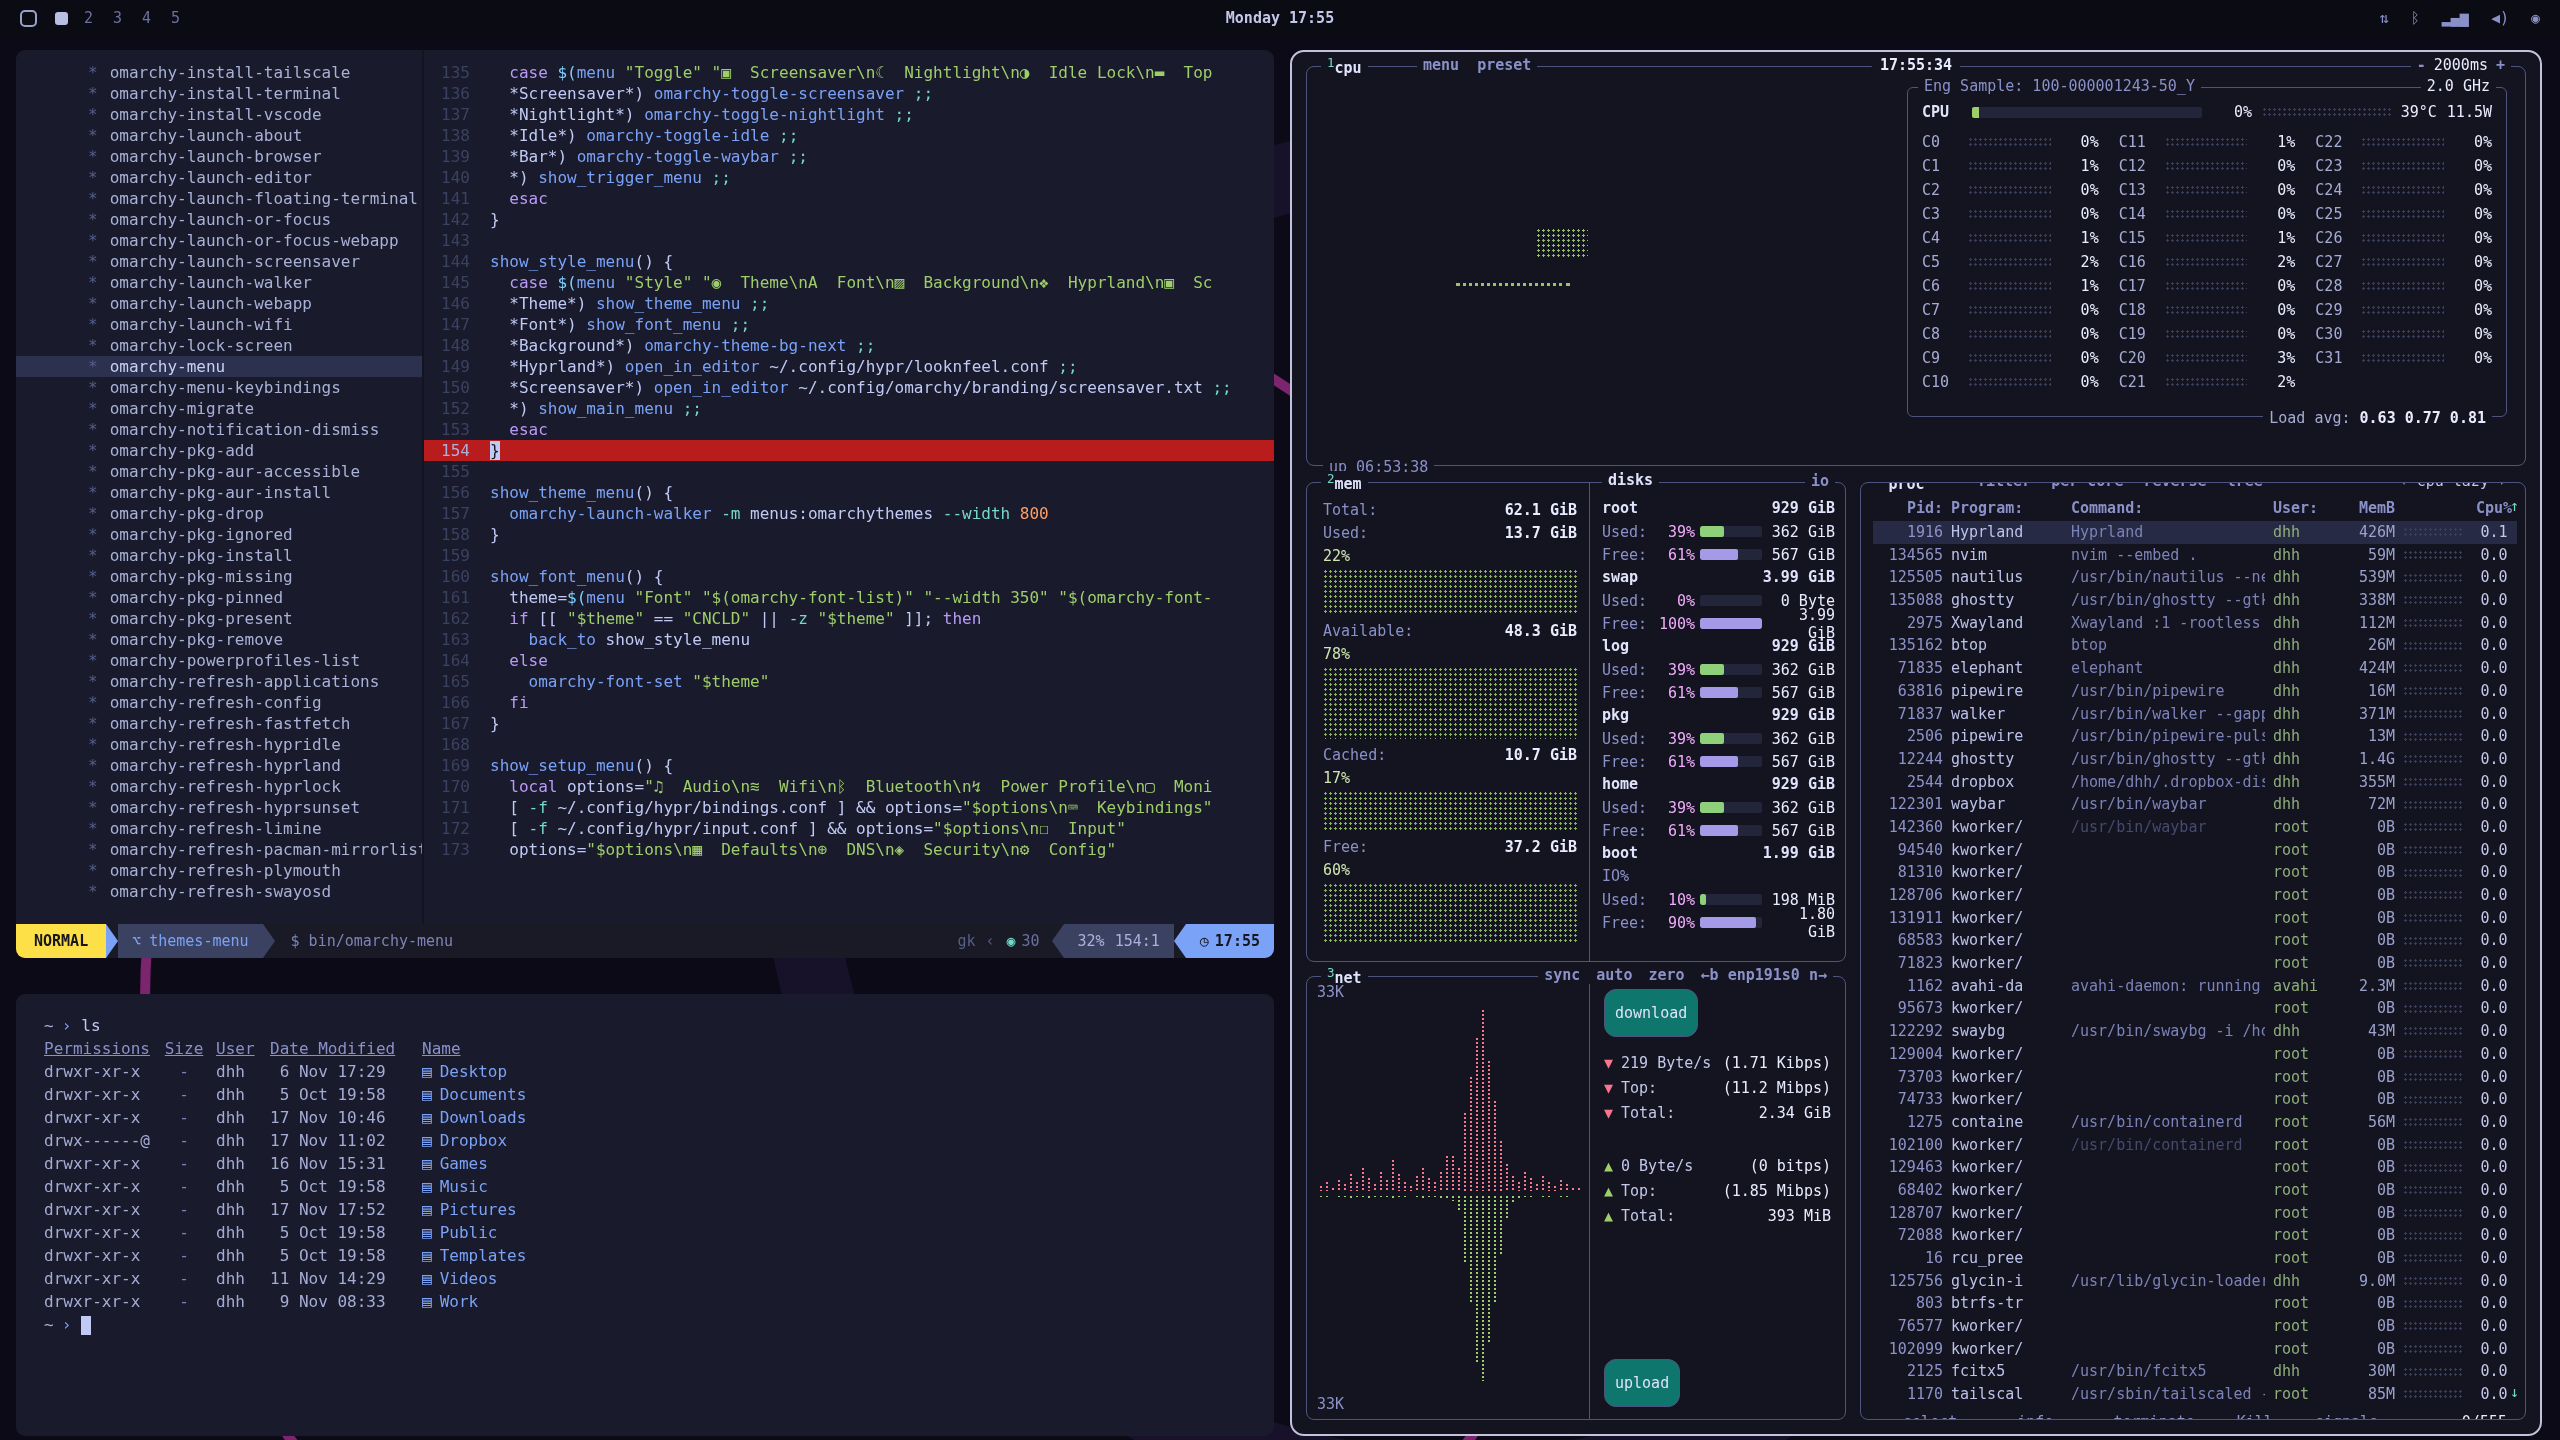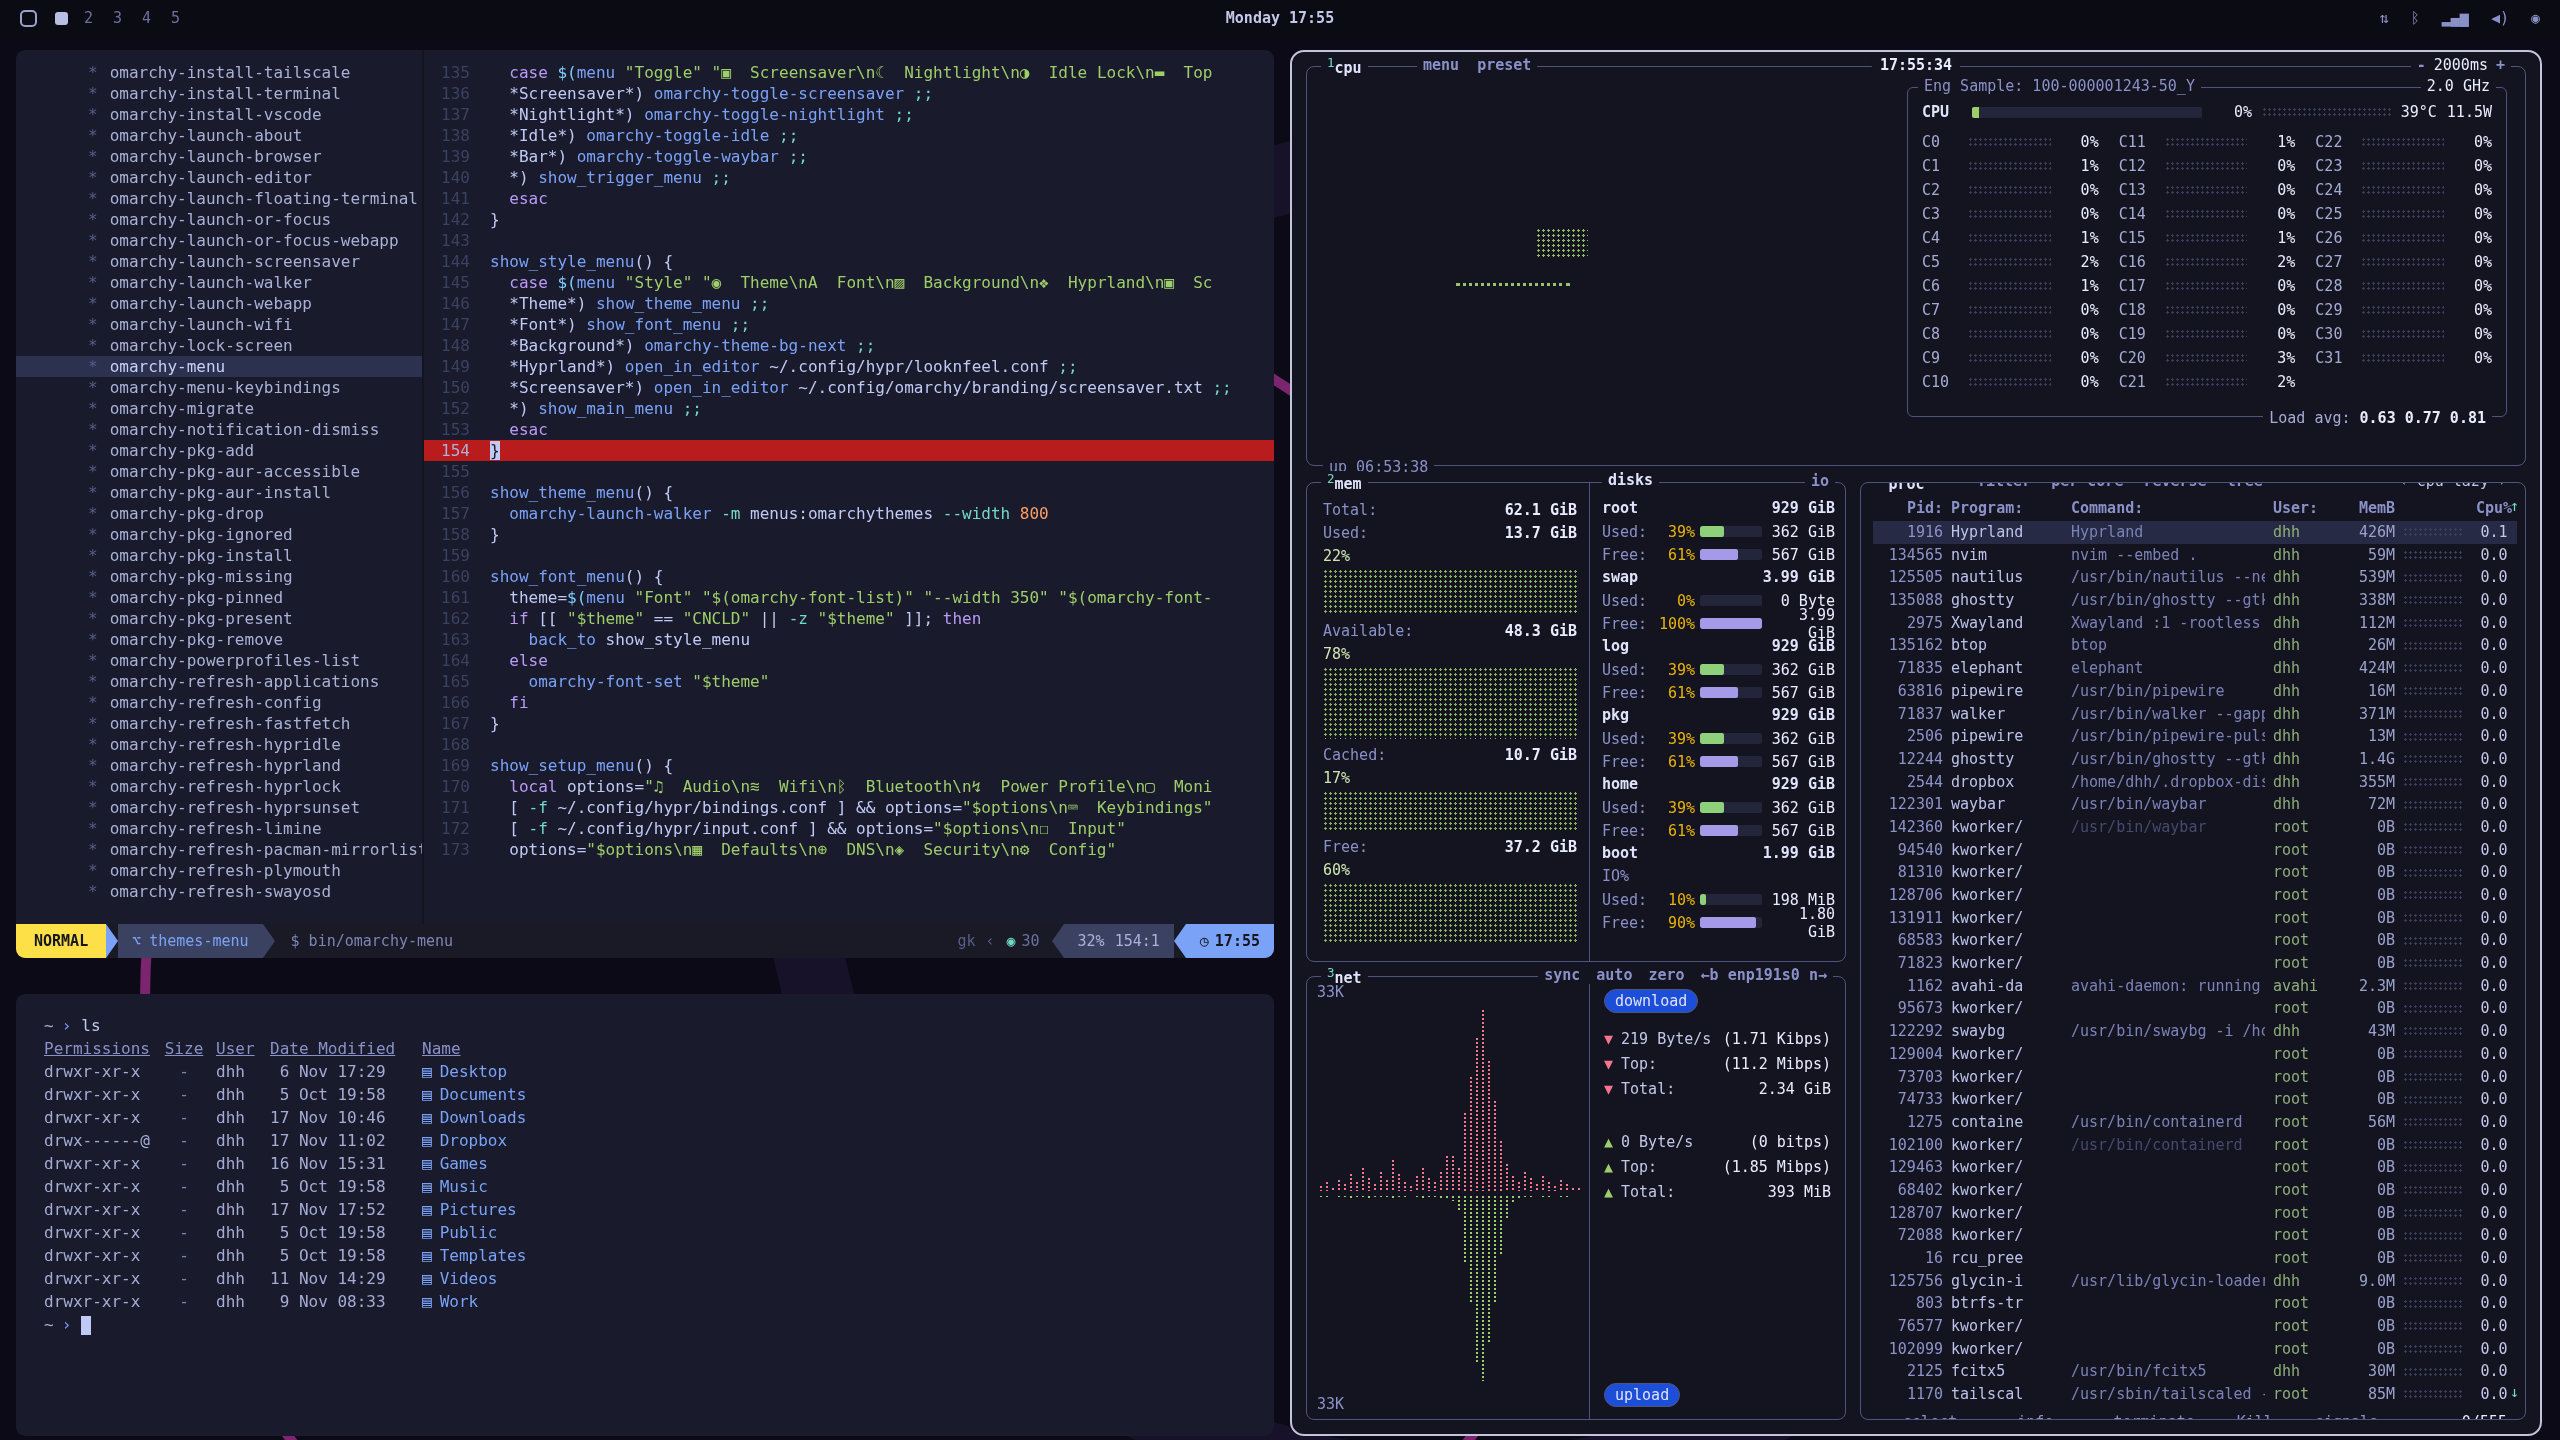--- a/index.html
+++ b/index.html
@@ -124,37 +124,37 @@
   .ms-value{color:#e9ecff;font-weight:bold}
   .ms-pct{height:23px;line-height:23px;color:#cfe6b0}
   .mem-graph{margin:1px 0 5px;opacity:.85}
   .disks-panel{width:256px;border-left:1.5px solid #4f547e;position:relative;padding:14px 10px 8px 12px}
   .disks-label{position:absolute;top:-12px;left:12px;background:#141420;padding:0 6px;color:#dfe3fb;font-weight:bold}
   .io-btn{position:absolute;top:-11px;right:10px;background:#141420;padding:0 6px}
   .disk-name-row{display:flex;justify-content:space-between;height:23px;line-height:23px;color:#dfe3fb;font-weight:bold}
   .disk-io{height:23px;line-height:23px;color:#8a91c8}
   .disk-line{display:flex;align-items:center;height:23px;gap:5px}
   .dl-label{width:48px;color:#8a91c8}
-  .dl-pct{width:40px;text-align:right;color:#eab308}
+  .dl-pct{width:40px;text-align:right;color:#f0abfc}
   .meter{flex:1;height:11px;background:#23263a;border-radius:2px;position:relative;overflow:hidden}
   .meter i{position:absolute;left:0;top:0;bottom:0;border-radius:2px}
   .meter.used i{background:#8fd17a}
   .meter.free i{background:#a49ae8}
   .dl-val{width:68px;text-align:right;color:#e9ecff}
 
   .net-box{height:444px;display:flex}
   .net-buttons{position:absolute;top:-11px;right:12px;display:flex;gap:16px;background:#141420;padding:0 6px}
   .net-graph{flex:1;position:relative;overflow:hidden}
   .scale-top{position:absolute;top:6px;left:10px;color:#8a91c8}
   .scale-bottom{position:absolute;bottom:6px;left:10px;color:#8a91c8}
   .net-top{position:absolute;top:16px;left:12px;right:6px;height:198px;display:flex;align-items:flex-end;gap:2px}
   .net-bottom{position:absolute;top:218px;left:12px;right:6px;height:196px;display:flex;align-items:flex-start;gap:2px}
   .nb{width:4px;flex:none}
   .net-info{width:256px;border-left:1.5px solid #4f547e;padding:12px 14px;display:flex;flex-direction:column}
-  .net-tag{border:1.5px solid #4f547e;border-radius:12px;padding:0 10px;align-self:flex-start;color:#dfe3fb;line-height:22px;background:#1d4ed8}
+  .net-tag{border:1.5px solid #4f547e;border-radius:12px;padding:12px 10px;align-self:flex-start;color:#dfe3fb;line-height:22px;background:#0f766e}
   .net-tag.up{margin-top:auto}
   .net-rows{margin:14px 0}
   .net-row{display:flex;height:25px;line-height:25px;gap:8px}
   .net-row .arr-d{color:#f7768e}
   .net-row .arr-u{color:#9ece6a}
   .net-row .nlab{color:#c3c8ea}
   .net-row .nval{margin-left:auto;color:#e9ecff}
 
   .proc-box{flex:1;padding:12px 8px 14px 12px;display:flex;flex-direction:column;overflow:hidden}
   .proc-buttons-left{position:absolute;top:-11px;left:110px;display:flex;gap:20px;background:#141420;padding:0 6px}

